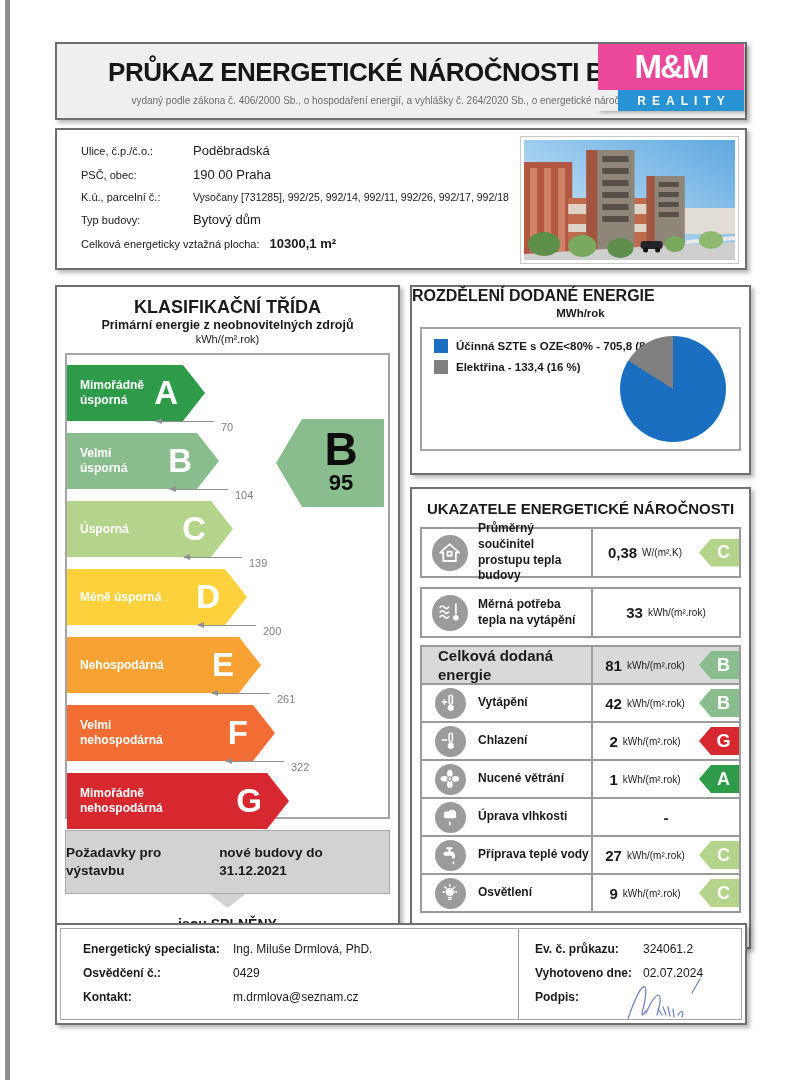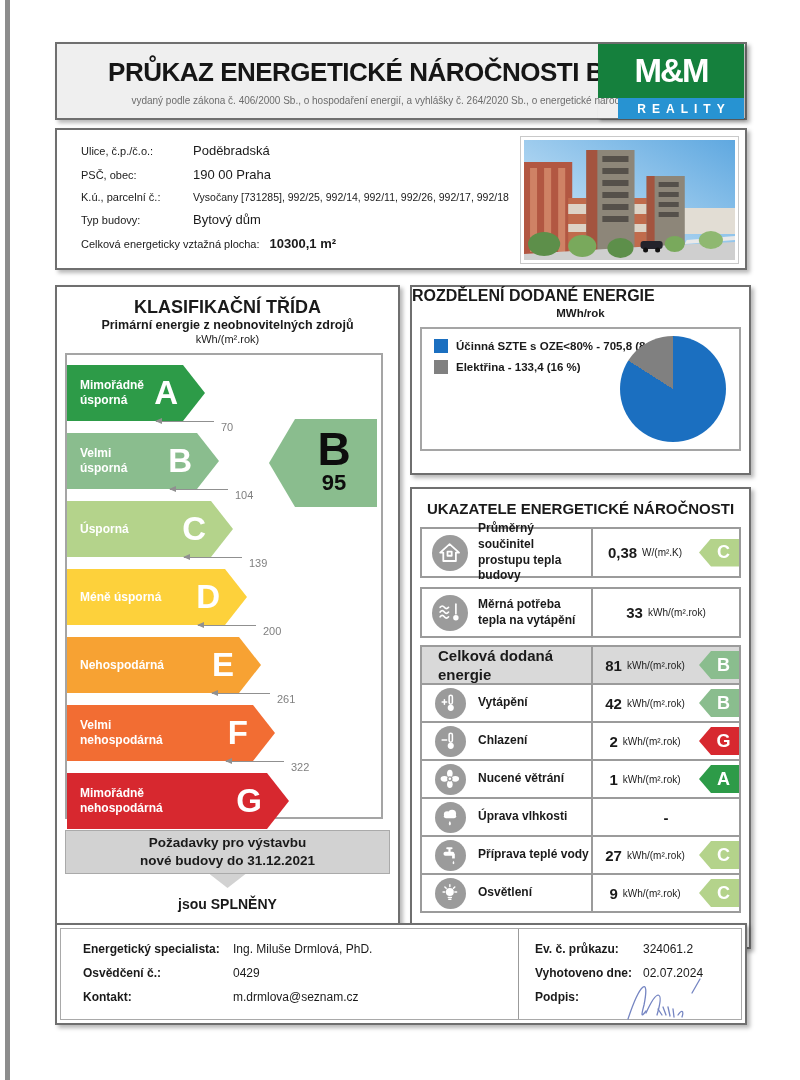--- a/index.html
+++ b/index.html
@@ -8,21 +8,21 @@
   .page { position:relative; width:800px; height:1080px; background:#fff; overflow:hidden; }
   .edge-left { position:absolute; left:5px; top:0; width:5px; height:100%; background:#8d8d8d; }
 
   .panel { position:absolute; background:#fff; border:2px solid #6f6f6f; box-shadow:3px 3px 4px rgba(0,0,0,.28); }
 
   
   .header-box { left:55px; top:42px; width:692px; height:78px; background:#efefef; }
   .h-title { margin-top:13px; text-align:center; font-size:26px; font-weight:bold; letter-spacing:-.5px; color:#161616; }
   .h-sub { margin-top:7px; text-align:center; font-size:10px; color:#6c6c6c; }
   .logo { position:absolute; left:598px; top:44px; width:146px; z-index:5; box-shadow:2px 2px 3px rgba(0,0,0,.25); }
-  .logo-top { height:54px; background:#15803d; color:#fff; display:flex; align-items:center; justify-content:center;
+  .logo-top { height:46px; background:#ec4899; color:#fff; display:flex; align-items:center; justify-content:center;
               font-size:33px; font-weight:bold; letter-spacing:-2px; }
   .logo-bottom { height:21px; background:#2793d2; margin-left:20px; color:#fff; display:flex; align-items:center;
                  justify-content:center; font-size:12px; font-weight:bold; letter-spacing:6px; padding-left:6px; }
 
   
   .address-box { left:55px; top:128px; width:692px; height:142px; }
   .info-rows { padding:13px 0 0 24px; width:452px; }
   .info-row { display:flex; align-items:baseline; margin-bottom:9px; }
   .info-label { font-weight:normal; font-size:11px; width:112px; flex-shrink:0; }
   .info-value { font-size:13px; }
@@ -30,21 +30,21 @@
   .info-row.area .info-label { width:auto; margin-right:10px; }
   .info-row.area .info-value { font-weight:bold; }
   .photo { position:absolute; right:6px; top:6px; width:219px; height:128px; background:#fff; border:1px solid #c9c9c9; padding:3px; }
   .photo svg { display:block; width:100%; height:100%; }
 
   
   .class-box { left:55px; top:285px; width:345px; height:640px; }
   .cb-title { margin-top:10px; text-align:center; font-size:18px; font-weight:bold; }
   .cb-sub { text-align:center; font-size:12.5px; font-weight:bold; margin-top:0; }
   .cb-unit { text-align:center; font-size:11px; margin-top:1px; }
-  .scale-panel { position:relative; margin:8px 15px 0 8px; border:2px solid #a5a5a5; height:466px; padding-top:10px; }
+  .scale-panel { position:relative; margin:8px 8px 0 8px; border:2px solid #a5a5a5; height:466px; padding-top:10px; }
   .arrow { height:56px; color:#fff; display:flex; align-items:center; position:relative;
            clip-path:polygon(0 0, calc(100% - 22px) 0, 100% 50%, calc(100% - 22px) 100%, 0 100%); }
   .arrow-label { font-weight:bold; font-size:12px; line-height:1.25; padding-left:13px; white-space:pre-line; }
   .arrow-letter { position:absolute; right:27px; top:50%; transform:translateY(-50%); font-size:33px; font-weight:bold; }
   .c-a { width:138px; background:#2d9b48; }
   .c-b { width:152px; background:#8abd8e; }
   .c-c { width:166px; background:#b4d38b; }
   .c-d { width:180px; background:#fdd13b; }
   .c-e { width:194px; background:#f7a233; }
   .c-f { width:208px; background:#f26d33; }
@@ -52,22 +52,22 @@
   .threshold { height:12px; display:flex; align-items:flex-start; justify-content:flex-end; }
   .tline { width:58px; height:1px; background:#909090; position:relative; }
   .tline::before { content:""; position:absolute; left:-1px; top:-3px; border-top:3.5px solid transparent;
                    border-bottom:3.5px solid transparent; border-right:7px solid #909090; }
   .tnum { font-size:11px; color:#808080; margin-left:7px; min-width:22px; }
   .rating-arrow { position:absolute; right:4px; top:64px; width:108px; height:88px; background:#8abd8e;
                   clip-path:polygon(0 50%, 26px 0, 100% 0, 100% 100%, 26px 100%);
                   display:flex; flex-direction:column; align-items:center; justify-content:center; padding-left:22px; color:#0d0d0d; }
   .rating-letter { font-size:46px; font-weight:bold; line-height:.85; }
   .rating-value { font-size:22px; font-weight:bold; }
-  .req-box { margin:11px 8px 0 8px; background:#d2d2d2; border:1px solid #aaa; height:44px;
-             display:flex; flex-direction:column; align-items:center; justify-content:center; }
+  .req-box { margin:11px 8px 0 8px; background:#d2d2d2; border:1px solid #aaa; height:64px;
+             display:flex; flex-direction:row; align-items:center; justify-content:center; }
   .req-line { font-weight:bold; font-size:13.5px; line-height:1.35; }
   .req-notch { width:36px; height:14px; margin:0 auto; background:#d2d2d2;
                clip-path:polygon(0 0, 100% 0, 50% 100%); }
   .req-result { text-align:center; font-weight:bold; font-size:14px; margin-top:8px; }
 
   
   .pie-box { left:410px; top:285px; width:341px; height:190px; }
   .pb-title { text-align:left; font-size:16px; font-weight:bold; }
   .pb-unit { text-align:center; font-size:11.5px; margin-top:2px;font-weight:bold; }
   .pie-panel { margin:8px; border:2px solid #a5a5a5; height:124px; position:relative; }

